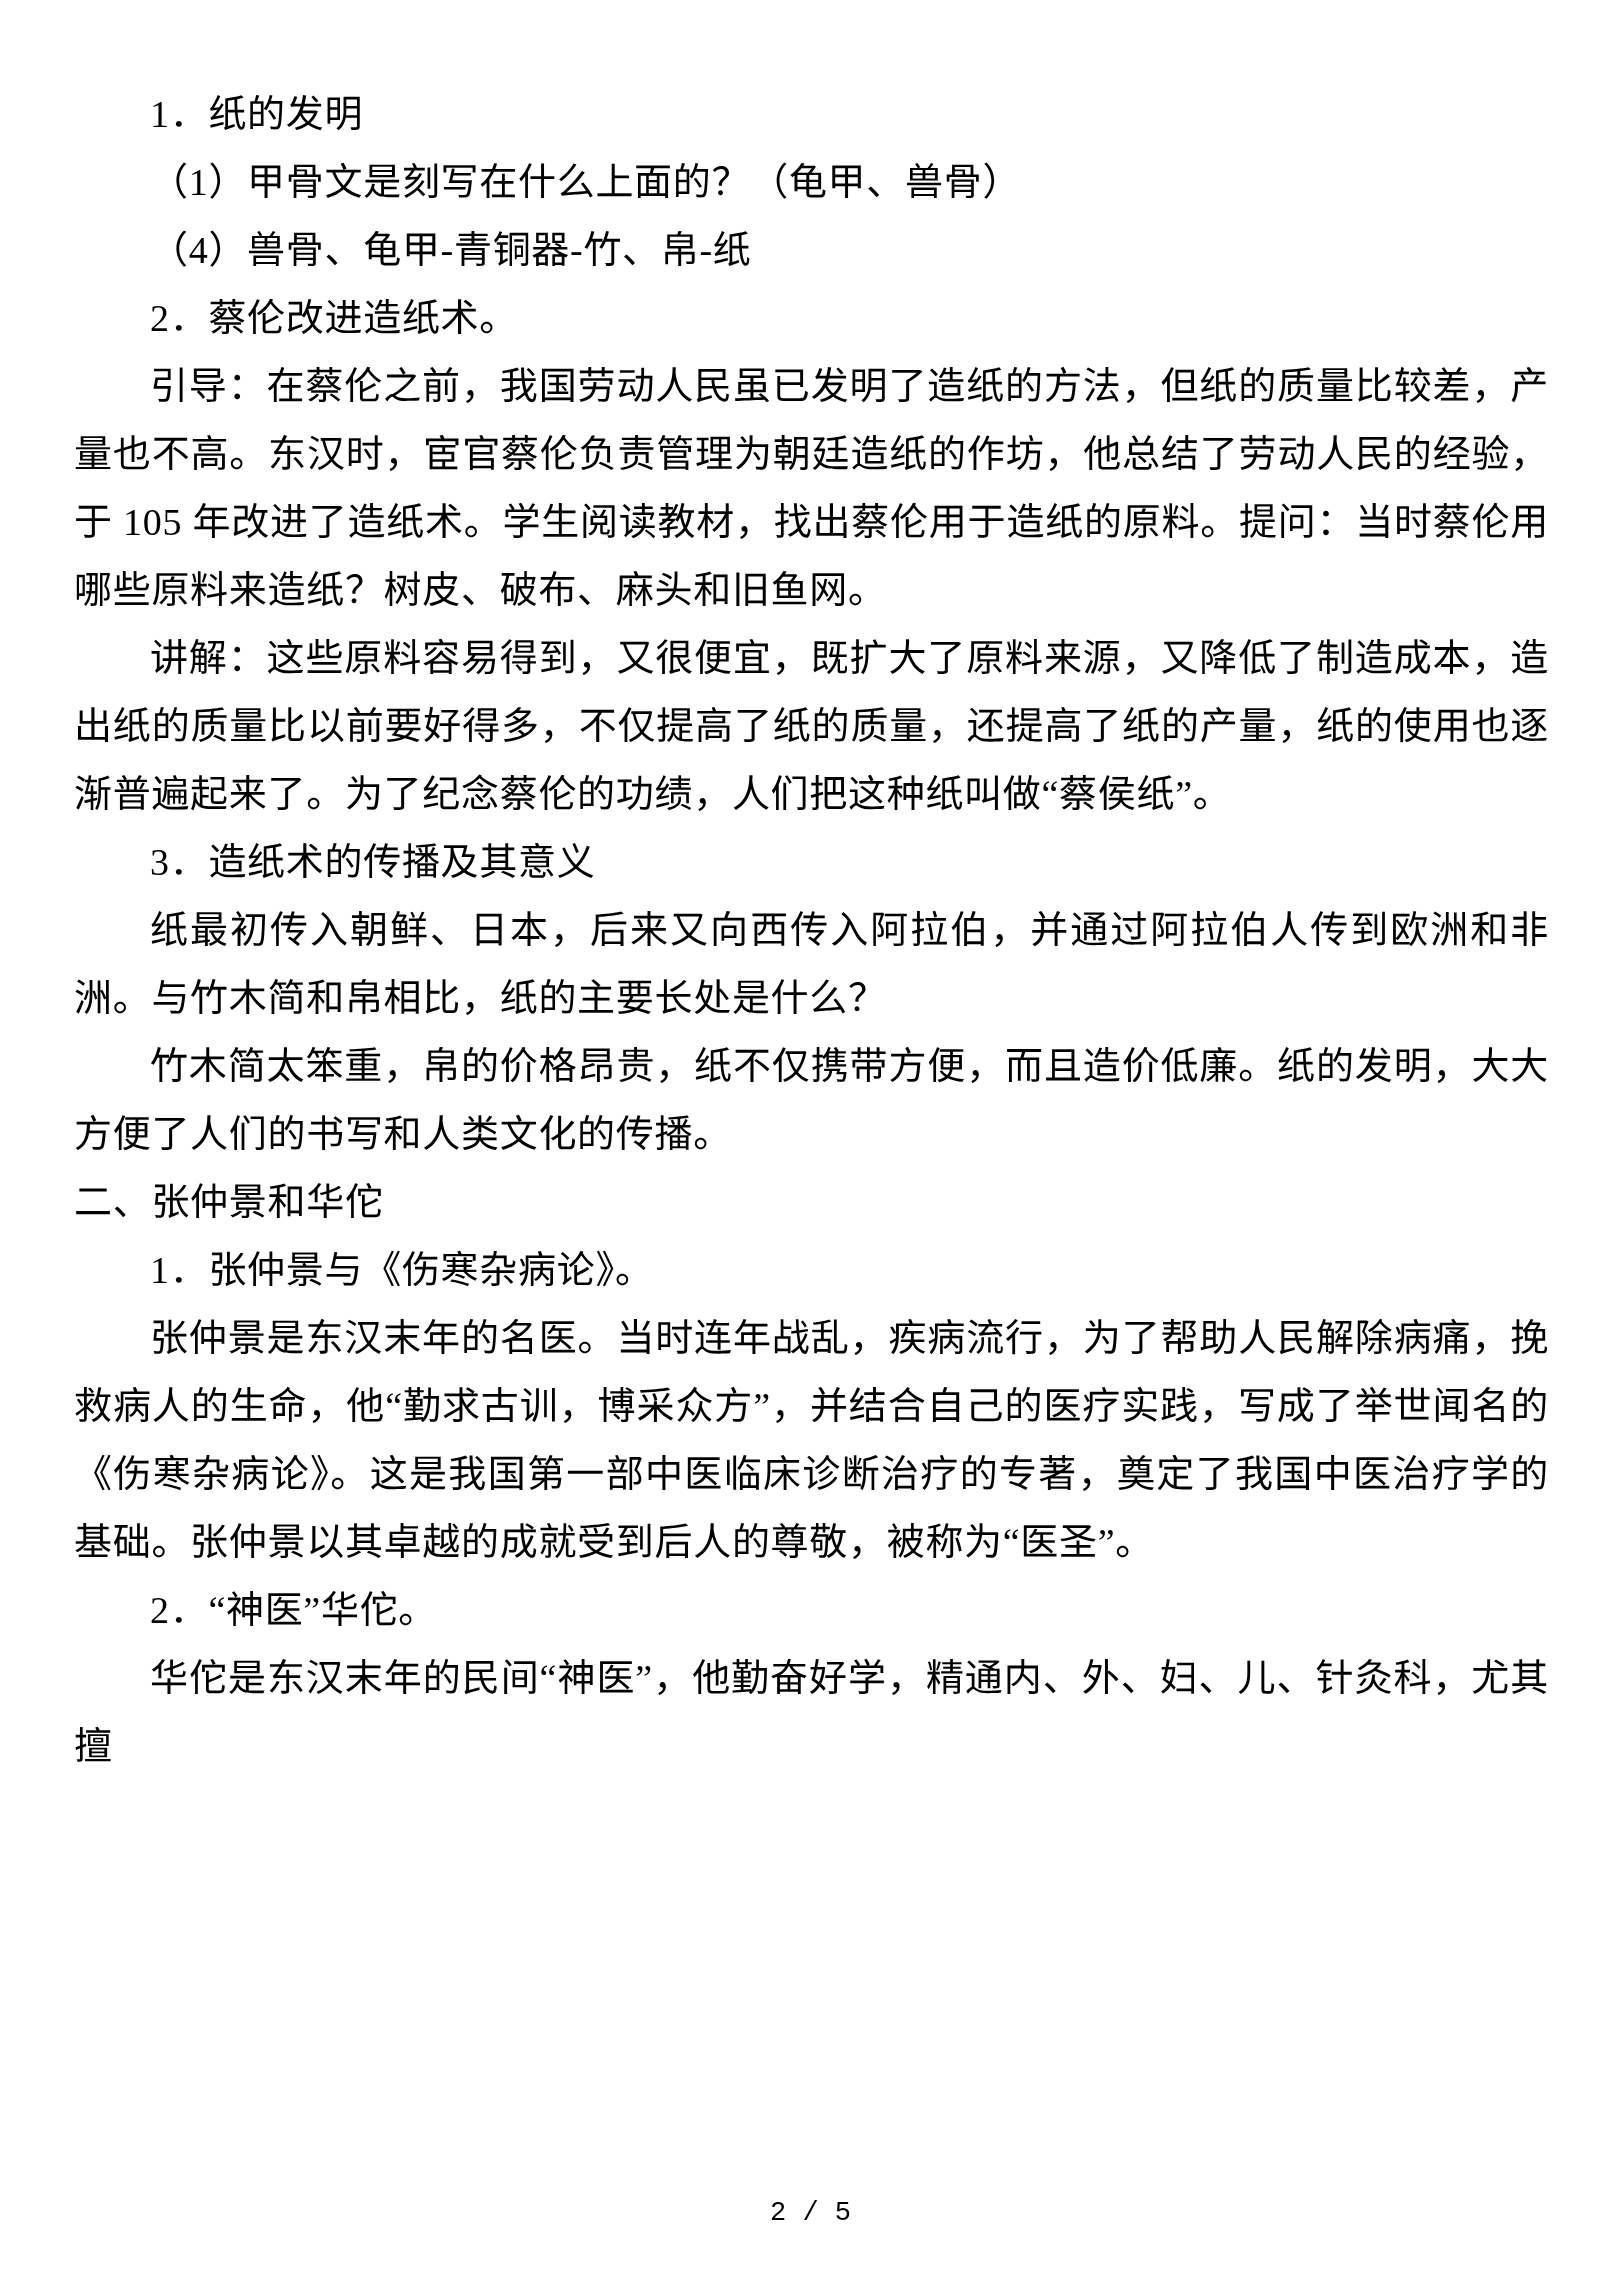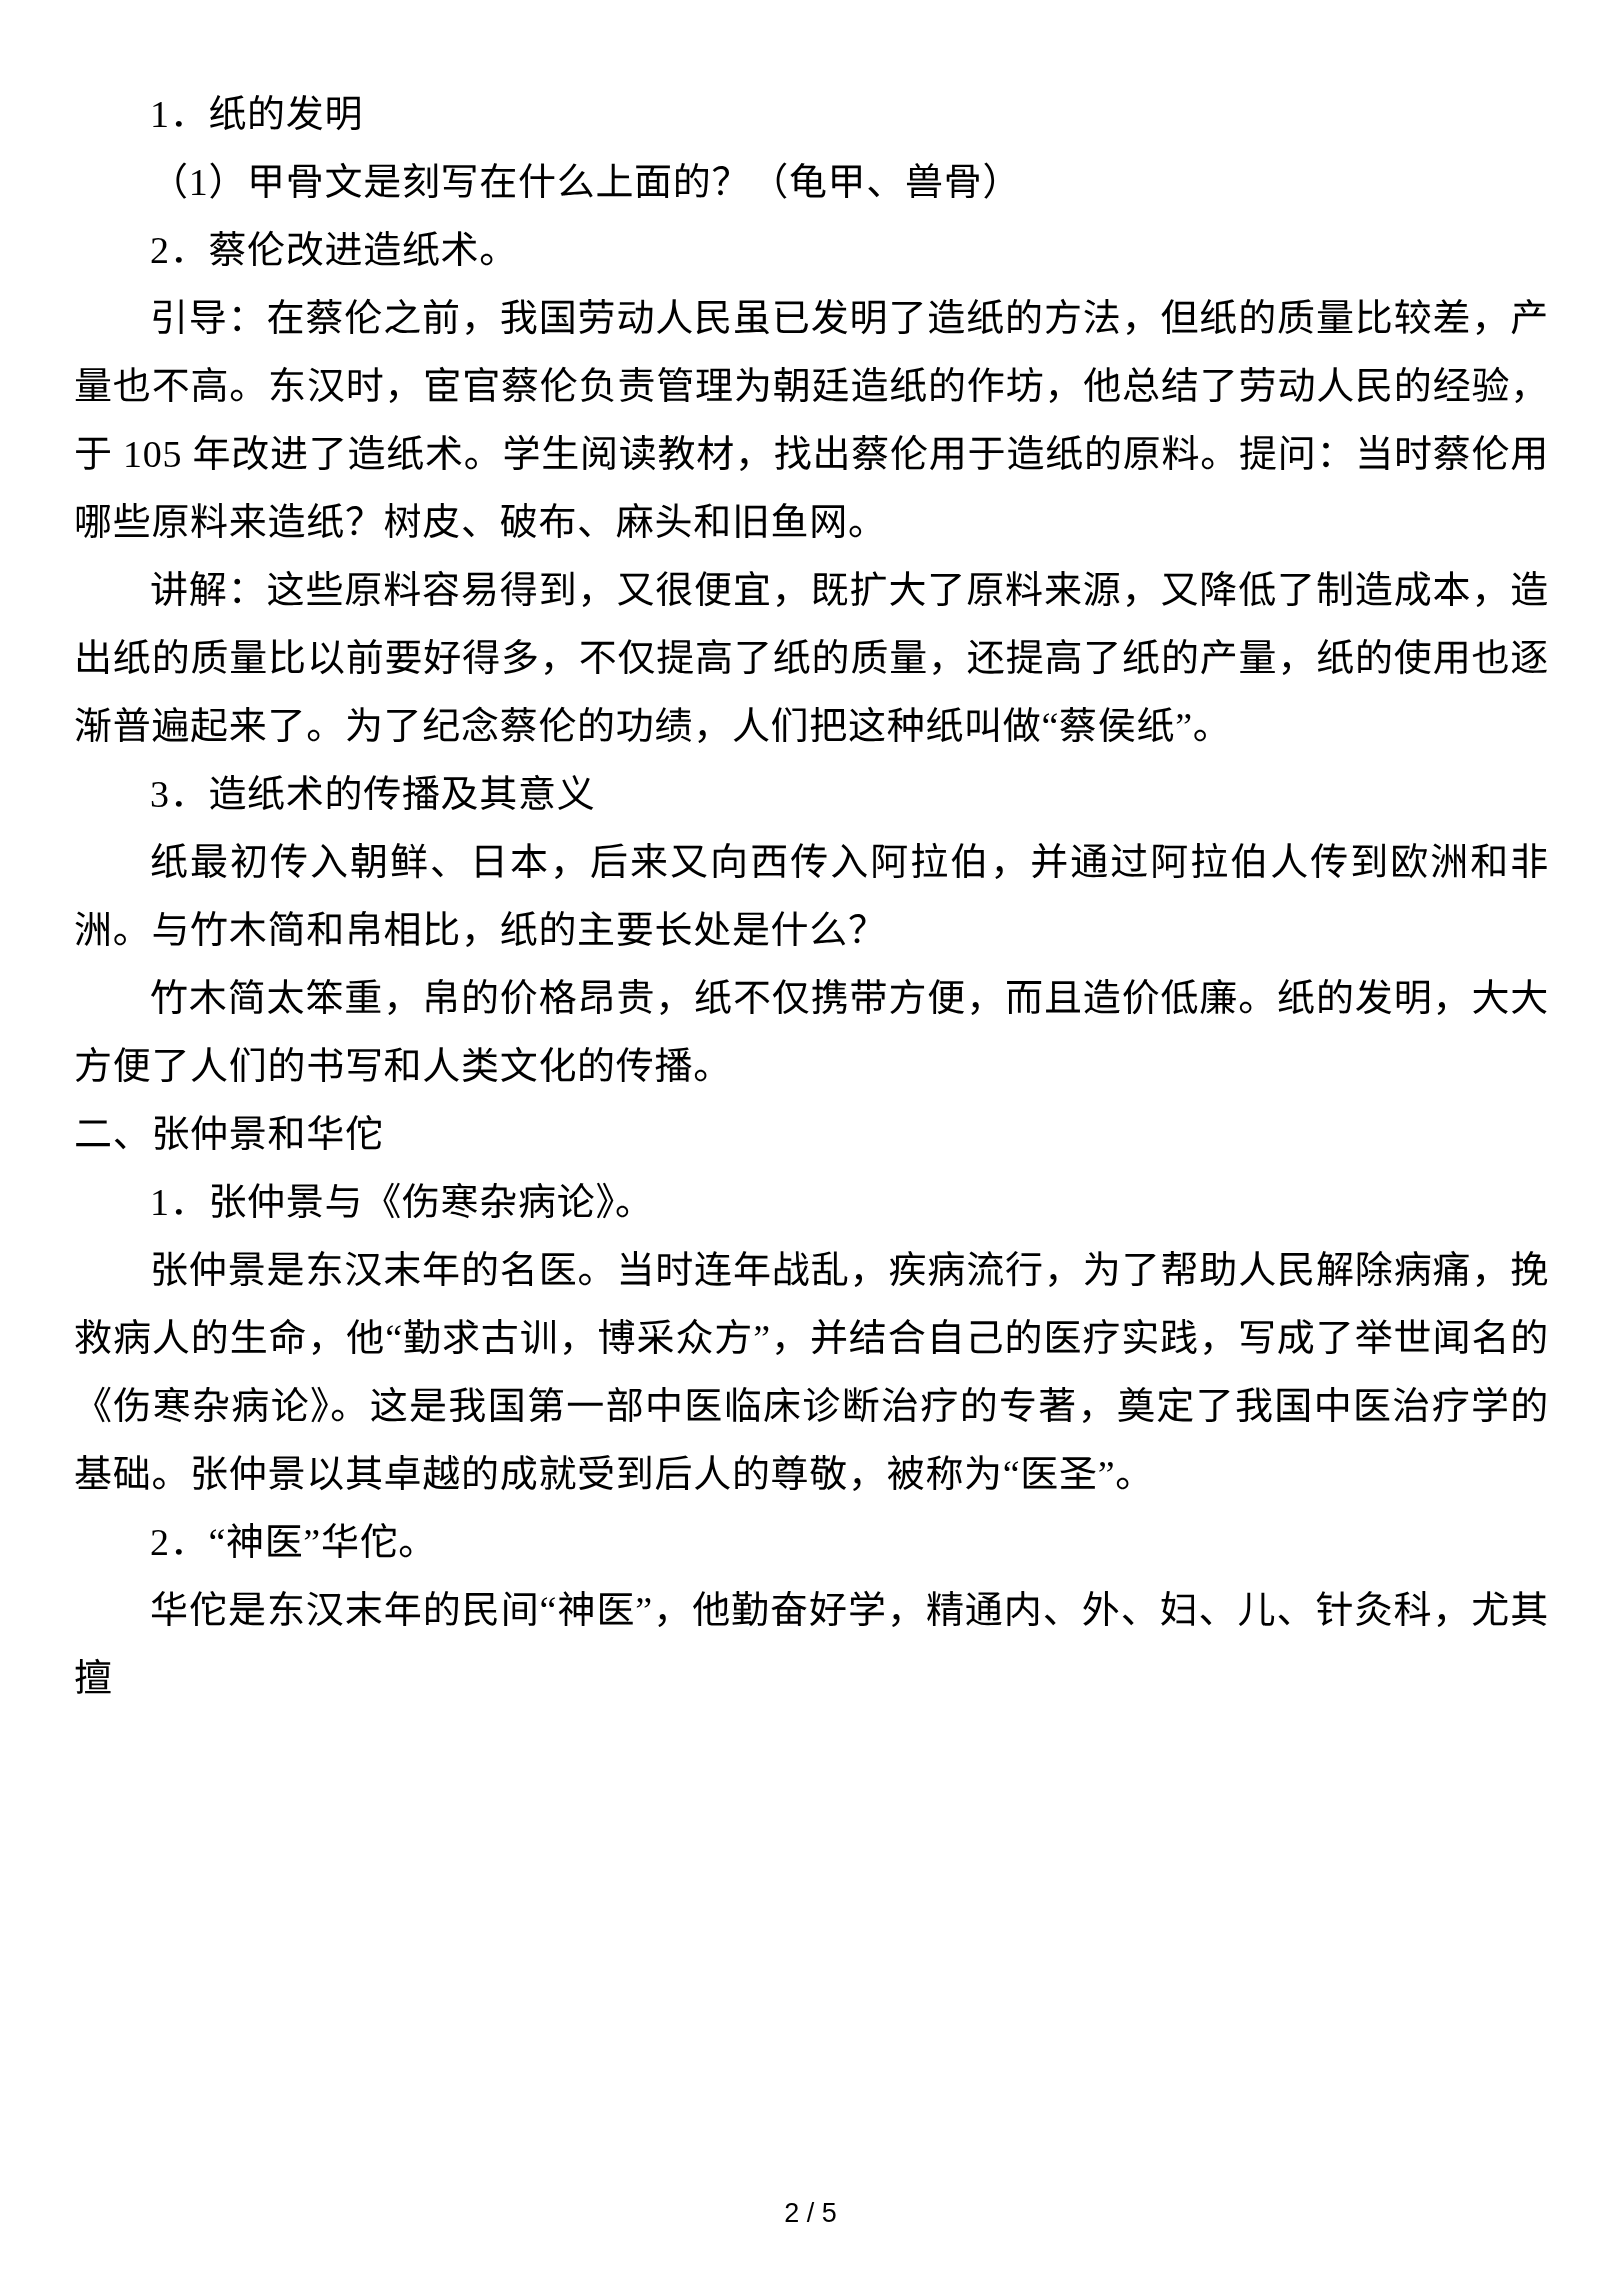--- a/index.html
+++ b/index.html
@@ -35,31 +35,32 @@
     font-family: Liberation Serif, serif;
   }
   .footer {
     position: absolute;
     left: 0;
     right: 2px;
     bottom: 65px;
     text-align: center;
     font-size: 27px;
     line-height: 33px;
-    font-family: Liberation Sans, sans-serif;
+    font-family: Liberation Mono, monospace;
     color: #000000;
   }
 </style>
 </head>
 <body>
 
 <div class="page">
   <div class="doc-body">
     <p class="para">1．纸的发明</p>
     <p class="para">（1）甲骨文是刻写在什么上面的？（龟甲、兽骨）</p>
+    <p class="para">（4）兽骨、龟甲-青铜器-竹、帛-纸</p>
     <p class="para">2．蔡伦改进造纸术。</p>
     <p class="para">引导：在蔡伦之前，我国劳动人民虽已发明了造纸的方法，但纸的质量比较差，产量也不高。东汉时，宦官蔡伦负责管理为朝廷造纸的作坊，他总结了劳动人民的经验，于 105 年改进了造纸术。学生阅读教材，找出蔡伦用于造纸的原料。提问：当时蔡伦用哪些原料来造纸？树皮、破布、麻头和旧鱼网。</p>
     <p class="para">讲解：这些原料容易得到，又很便宜，既扩大了原料来源，又降低了制造成本，造出纸的质量比以前要好得多，不仅提高了纸的质量，还提高了纸的产量，纸的使用也逐渐普遍起来了。为了纪念蔡伦的功绩，人们把这种纸叫做“蔡侯纸”。</p>
     <p class="para">3．造纸术的传播及其意义</p>
     <p class="para">纸最初传入朝鲜、日本，后来又向西传入阿拉伯，并通过阿拉伯人传到欧洲和非洲。与竹木简和帛相比，纸的主要长处是什么？</p>
     <p class="para">竹木简太笨重，帛的价格昂贵，纸不仅携带方便，而且造价低廉。纸的发明，大大方便了人们的书写和人类文化的传播。</p>
     <p class="para flush">二、张仲景和华佗</p>
     <p class="para">1．张仲景与《伤寒杂病论》。</p>
     <p class="para">张仲景是东汉末年的名医。当时连年战乱，疾病流行，为了帮助人民解除病痛，挽救病人的生命，他“勤求古训，博采众方”，并结合自己的医疗实践，写成了举世闻名的《伤寒杂病论》。这是我国第一部中医临床诊断治疗的专著，奠定了我国中医治疗学的基础。张仲景以其卓越的成就受到后人的尊敬，被称为“医圣”。</p>
     <p class="para">2．“神医”华佗。</p>

